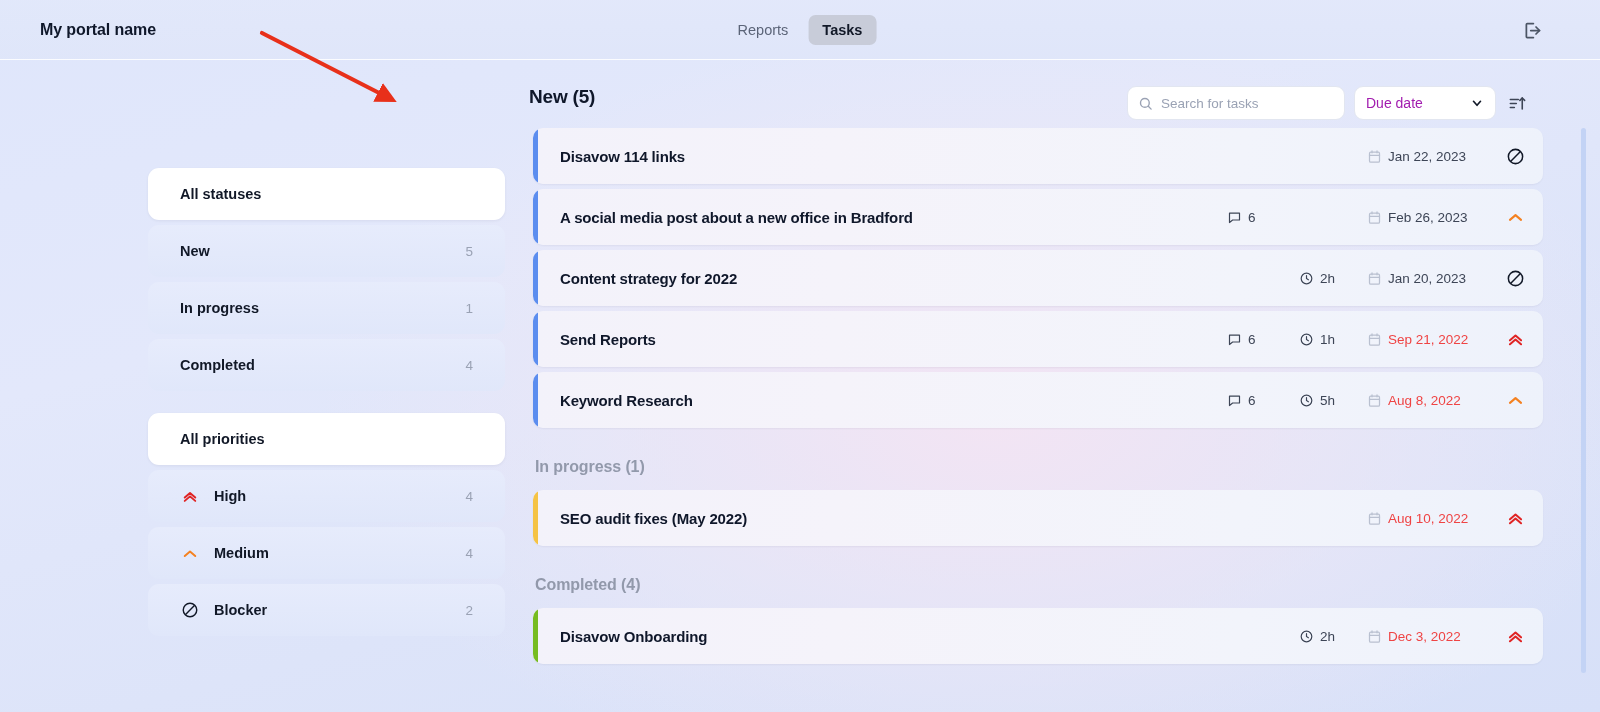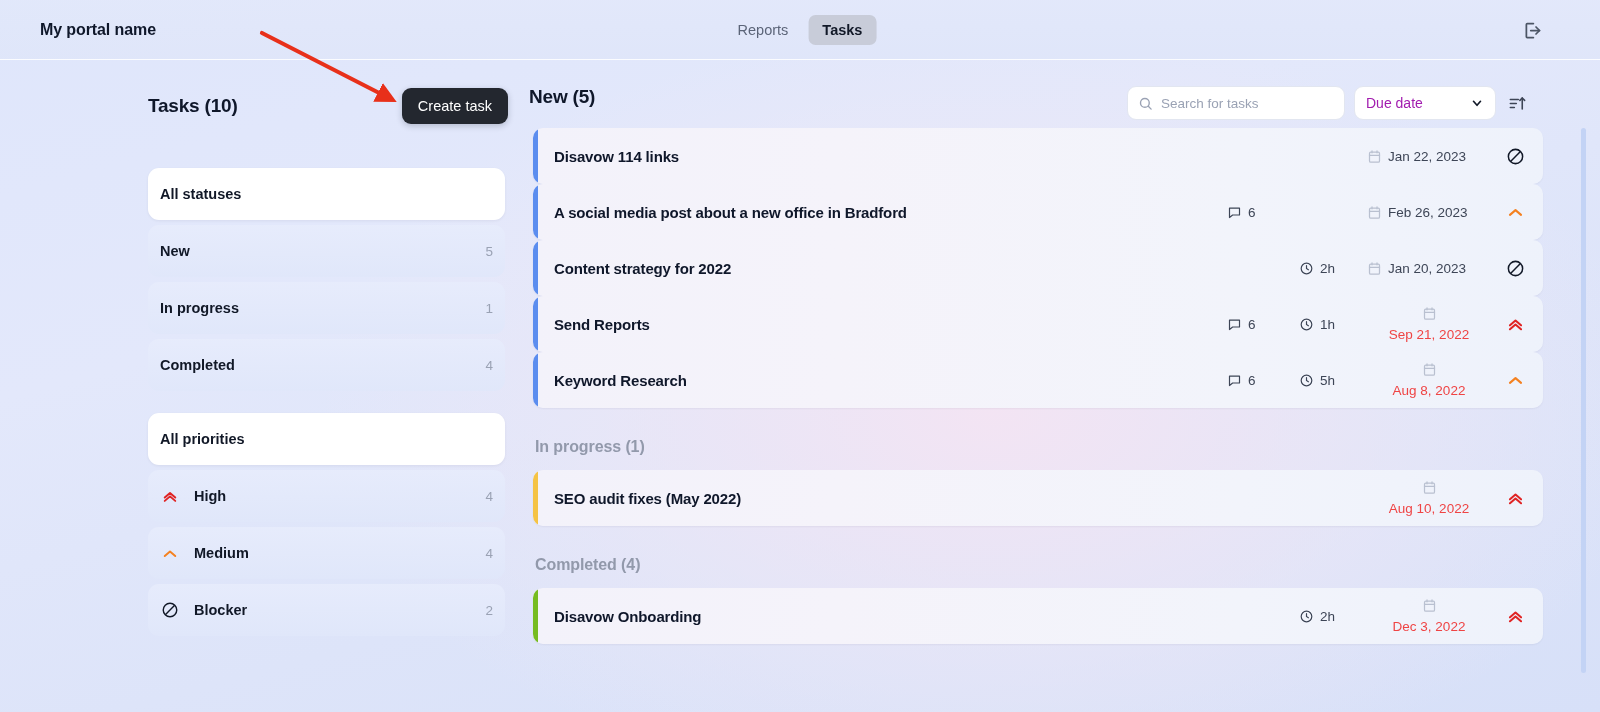--- a/index.html
+++ b/index.html
@@ -114,21 +114,21 @@
     left: 148px;
     width: 357px;
   }
   .filter-group.statuses { top: 108px; }
   .filter-group.priorities { top: 353px; }
 
   .filter-row {
     height: 52px;
     display: flex;
     align-items: center;
-    padding: 0 12px;
+    padding: 0 32px;
     border-radius: 11px;
     cursor: pointer;
     font-size: 14.5px;
     font-weight: 600;
     color: #111827;
     margin-bottom: 5px;
     background: linear-gradient(180deg, rgba(231,236,252,0.9) 0%, rgba(224,231,250,0.9) 100%);
   }
   .filter-row.selected {
     background: #ffffff;
@@ -243,21 +243,22 @@
   .group-heading.first { margin-top: 0; }
 
   .task-row {
     position: relative;
     height: 56px;
     border-radius: 10px;
     background: linear-gradient(100deg, #f3f2fa 0%, #f5f3fa 30%, #f2f4fb 70%, #eef2fb 100%);
     box-shadow: 0 1px 2px rgba(15,23,42,0.05);
     display: flex;
     align-items: center;
-    padding-left: 21px;
+    margin-bottom: 5px;
+    padding-left: 27px;
     padding-right: 18px;
     cursor: pointer;
     overflow: hidden;
   }
   .accent {
     position: absolute;
     left: 0; top: 0;
     width: 5px;
     height: 100%;
     border-radius: 10px 0 0 10px;
@@ -289,21 +290,21 @@
   }
   .meta-comments { width: 72px; }
   .meta-time     { width: 68px; }
   .meta-date     { width: 124px; }
   .meta-priority {
     width: 34px;
     display: flex;
     align-items: center;
     justify-content: flex-end;
   }
-  .meta-date.overdue { color: #ef4444; flex-direction: column; }
+  .meta-date.overdue { color: #ef4444; }
   .meta-date.overdue svg { color: #b9c0d0; }
 
   .scrollbar-track {
     position: absolute;
     right: 14px;
     top: 68px;
     width: 5px;
     height: 545px;
     border-radius: 3px;
     background: #c3d3f5;
@@ -337,24 +338,20 @@
         <path d="M13 4H6a1 1 0 0 0-1 1v14a1 1 0 0 0 1 1h7"></path>
         <polyline points="16 8 20 12 16 16"></polyline>
         <line x1="10" y1="12" x2="20" y2="12"></line>
       </svg>
     </span>
   </div>
 </div>
 
 <div class="left-panel">
 
-  <div class="left-head">
-    <div class="panel-title">Tasks (10)</div>
-    <button class="create-btn">Create task</button>
-  </div>
 
   <div class="filter-group statuses">
 
     <div class="filter-row selected">
       <div class="filter-label">All statuses</div>
       <div class="filter-count"></div>
     </div>
 
     <div class="filter-row">
       <div class="filter-label">New</div>

